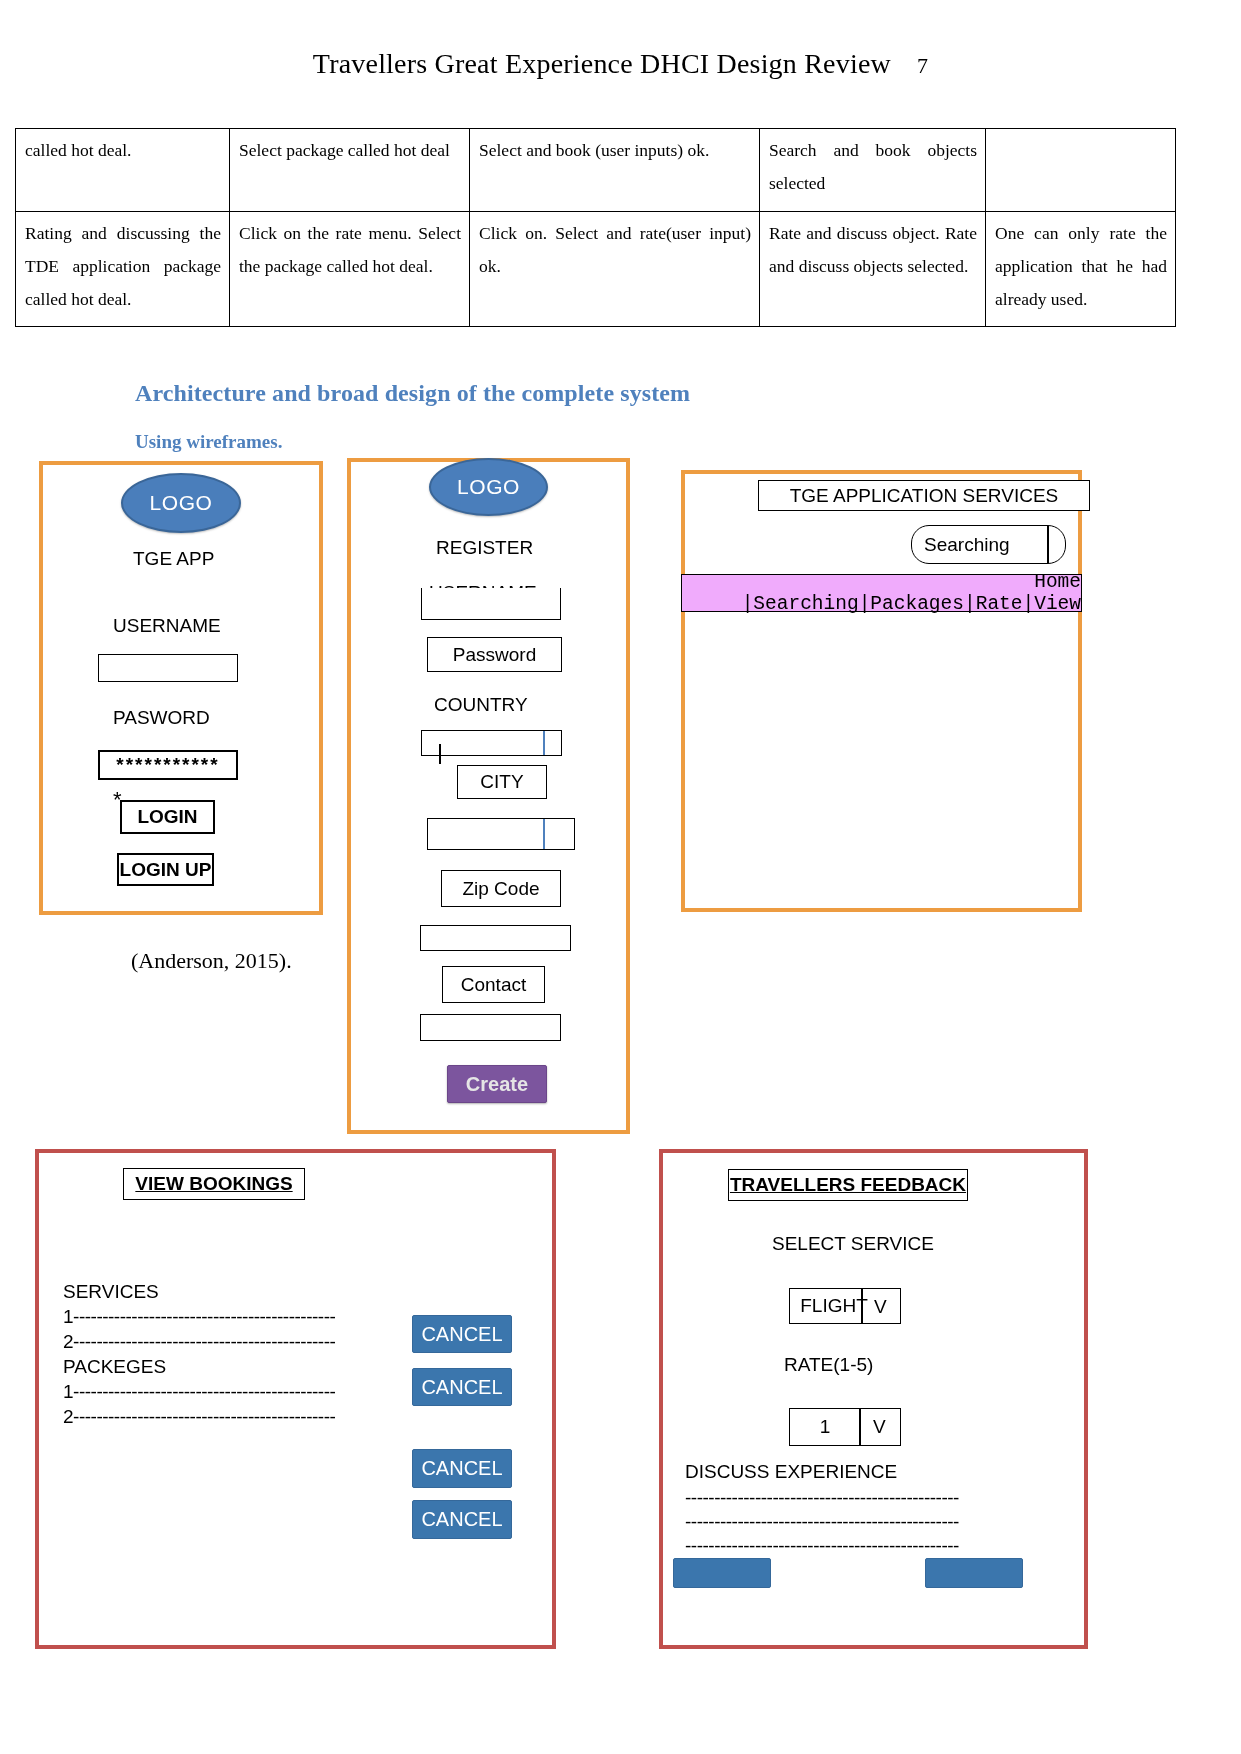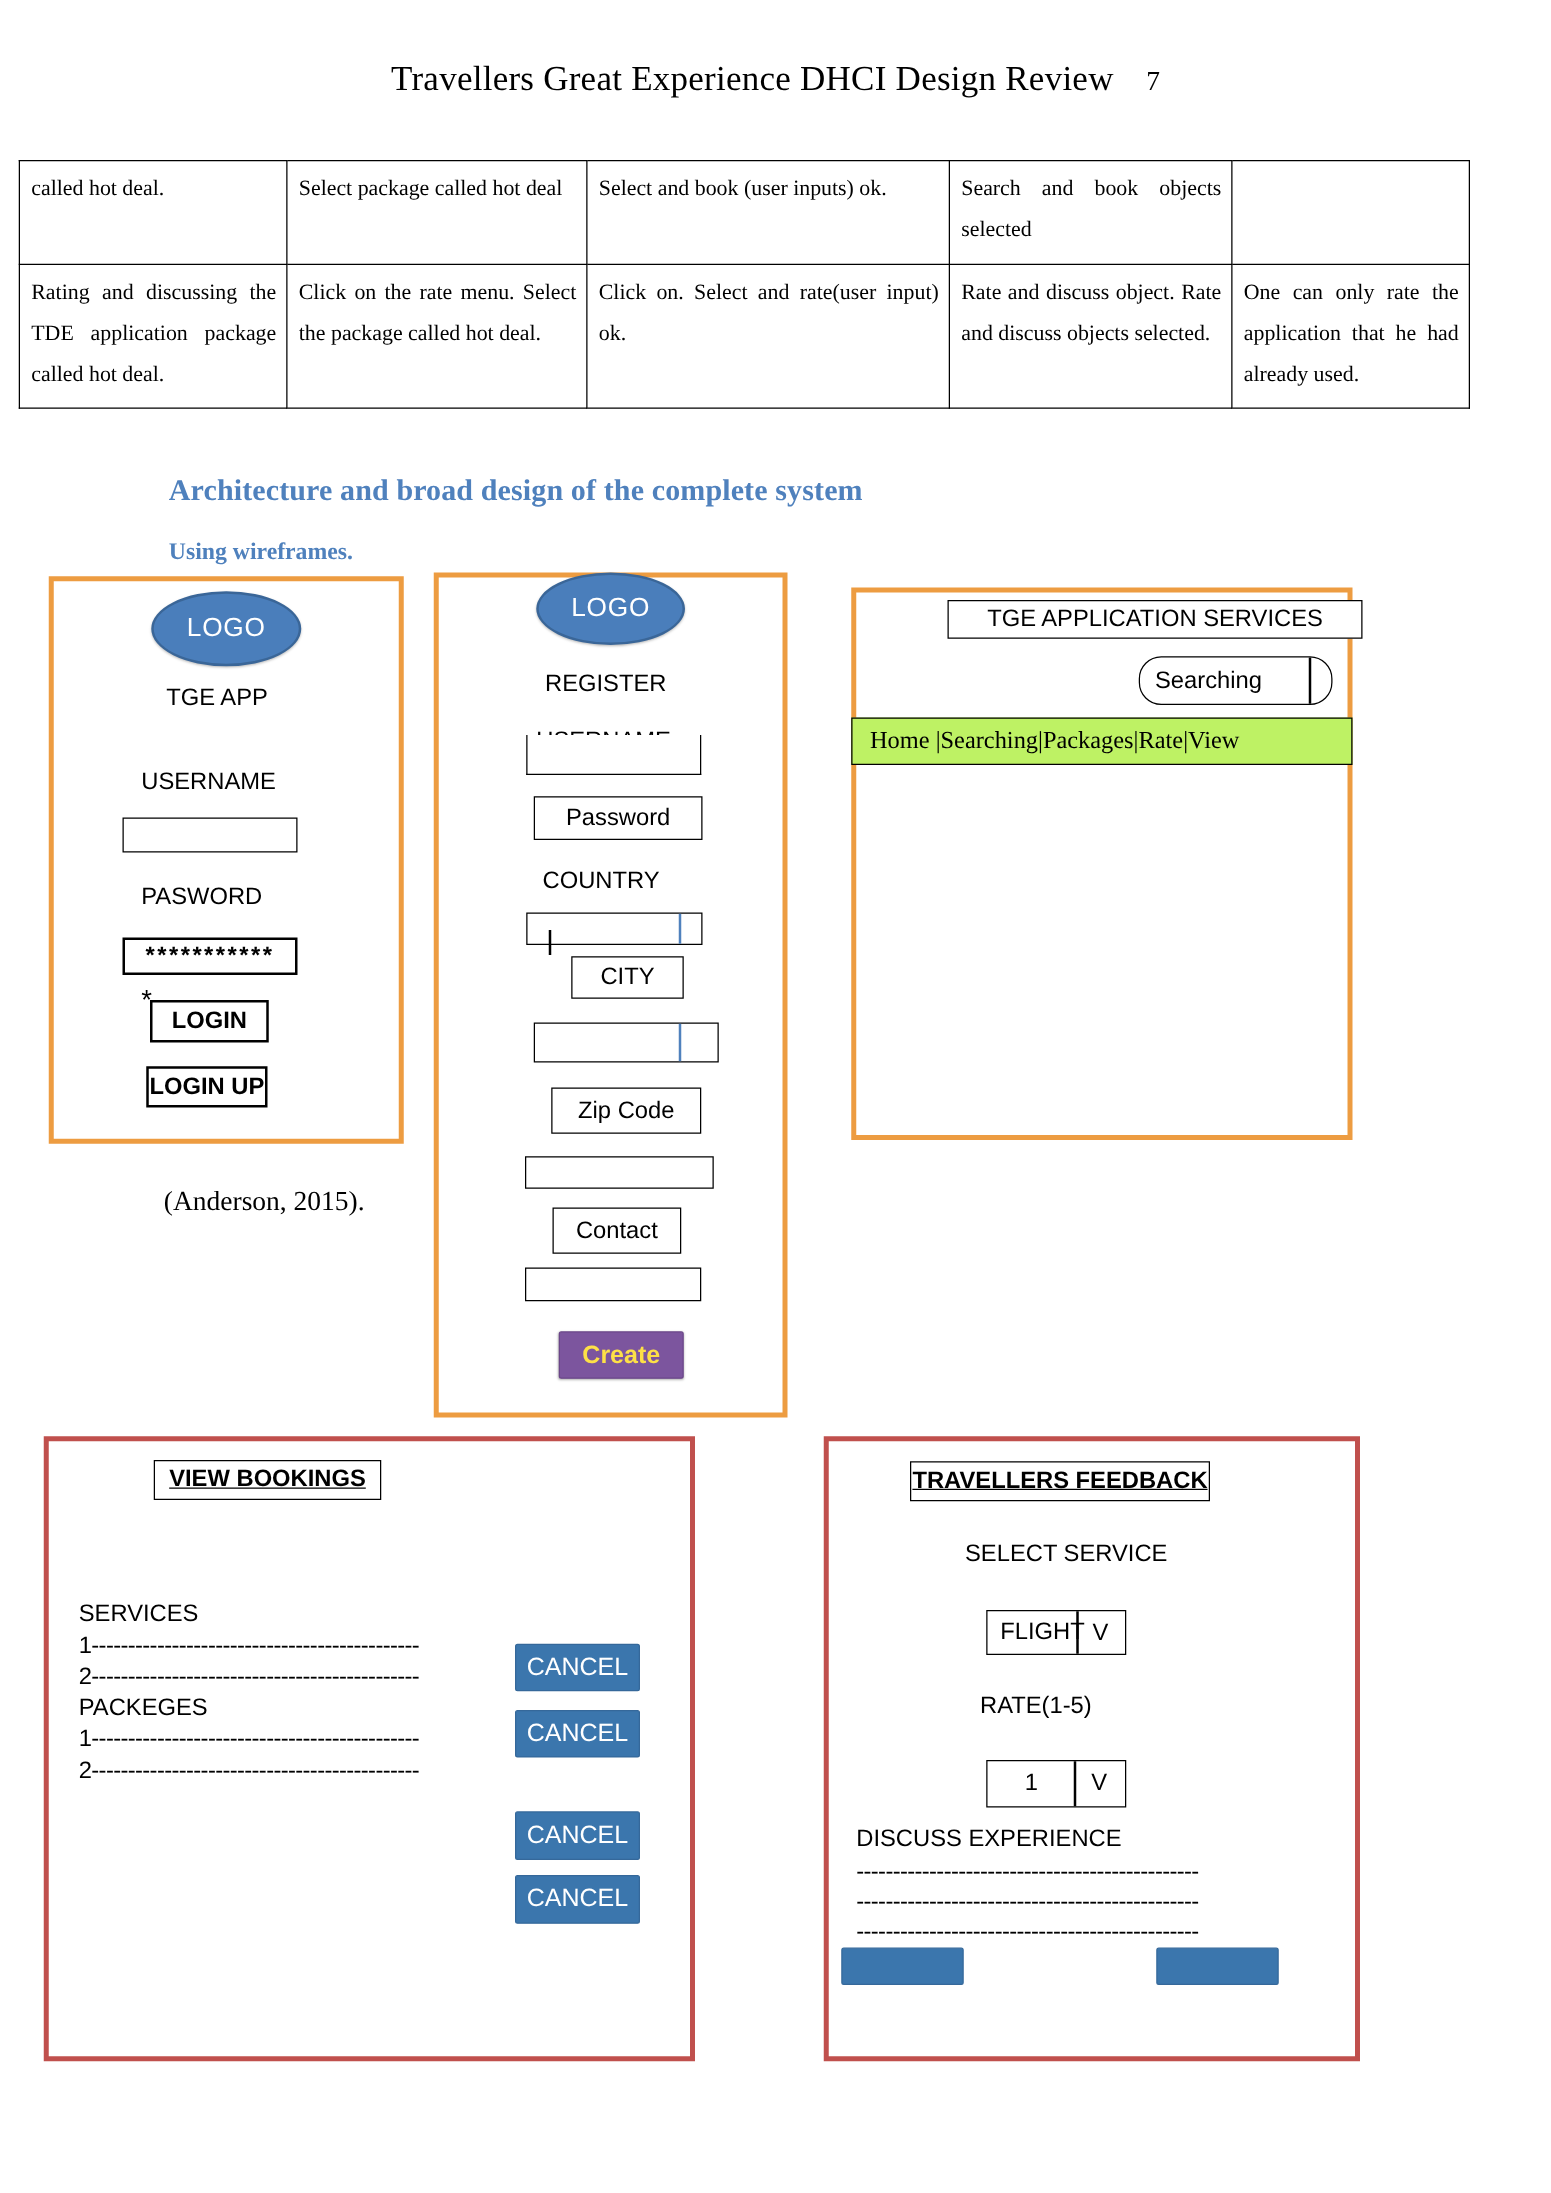--- a/index.html
+++ b/index.html
@@ -140,21 +140,21 @@
     position: absolute;
     width: 2px;
     background: #000;
   }
 
   .btn-create {
     position: absolute;
     box-sizing: border-box;
     background: #7c559e;
     border: 1px solid #6b4689;
-    color: #fde047;
+    color: #e5e5e5;
     font-family: "Liberation Sans", sans-serif;
     font-weight: bold;
     font-size: 20px;
     display: flex;
     align-items: center;
     justify-content: center;
     border-radius: 2px;
     box-shadow: 0 1px 2px rgba(0,0,0,.3);
   }
   .btn-cancel {
@@ -184,25 +184,25 @@
     font-size: 19px;
     color: #000;
     white-space: nowrap;
     letter-spacing: -0.5px;
   }
 
   .navbar {
     position: absolute;
     box-sizing: border-box;
     border: 1.6px solid #000;
-    background: #bef264;
+    background: #f0abfc;
     display: flex;
     align-items: center;
     padding-left: 14px;
-    font-family: Liberation Serif, serif;
+    font-family: Liberation Mono, monospace;
     font-size: 19.5px;
     color: #000;
     text-align: right;
   }
 
   .sel-arrow {
     font-family: "Liberation Sans", sans-serif;
     font-size: 19px;
   }
   .sel-split {

